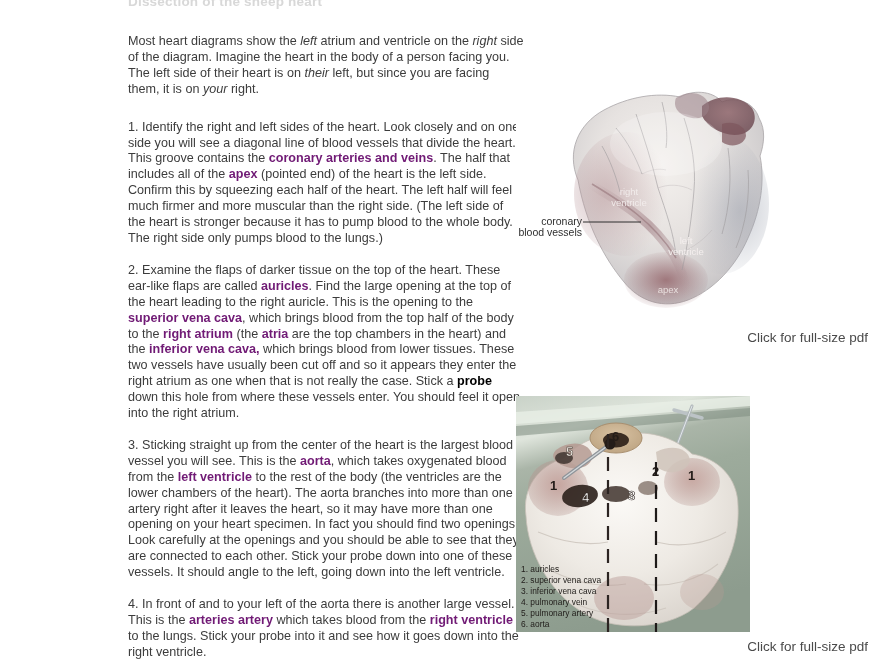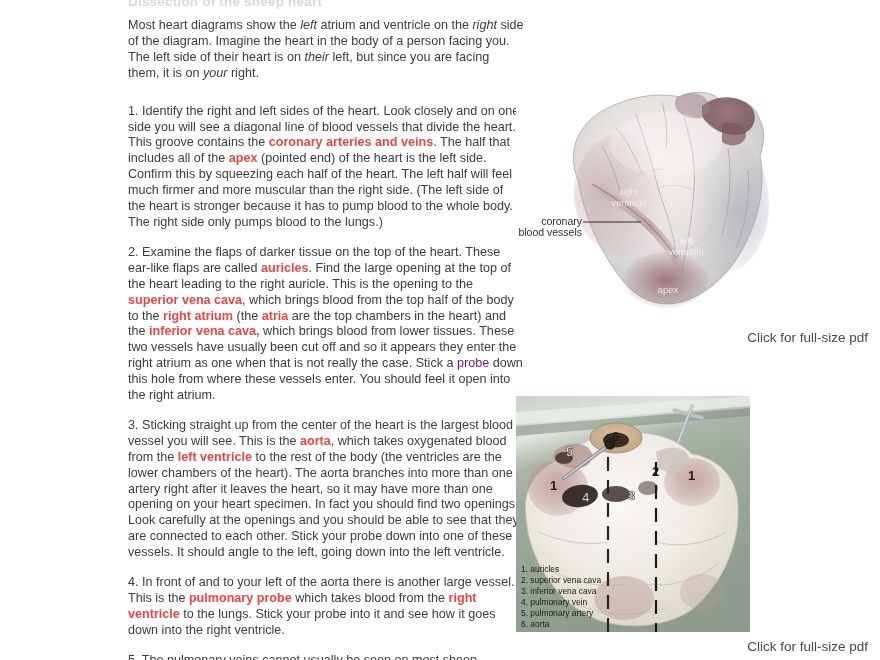--- a/index.html
+++ b/index.html
@@ -40,29 +40,29 @@
   #text-col {
     position: absolute;
     left: 128px;
     top: 18px;
     width: 396px;
   }
   .para {
     font-size: 12.6px;
     line-height: 15.9px;
     color: #3c3c3c;
-    margin: 0 0 14px 0;
+    margin: 16px 0 14px 0;
     text-align: left;
   }
   .para.intro { margin-bottom: 22px; }
-  .para b { font-weight: bold; color: #ef4444; }
+  .para b { font-weight: bold; color: #701a75; }
   .para i { font-style: italic; }
   .probe-link {
-    font-weight: normal;
-    color: #701a75;
+    font-weight: bold;
+    color: #000000;
     text-decoration: none;
     cursor: pointer;
   }
 
   
   #fig-top {
     position: absolute;
     left: 516px;
     top: 84px;
     width: 352px;
@@ -92,21 +92,21 @@
 
 <div id="page">
 
   <div class="cut-title">Dissection of the sheep heart</div>
 
   <div id="text-col">
     <p class="para intro"><span>Most heart diagrams show the </span><i>left</i><span> atrium and ventricle on the </span><i>right</i><span> side of the diagram. Imagine the heart in the body of a person facing you. The left side of their heart is on </span><i>their</i><span> left, but since you are facing them, it is on </span><i>your</i><span> right.</span></p>
     <p class="para"><span>1. Identify the right and left sides of the heart. Look closely and on one side you will see a diagonal line of blood vessels that divide the heart. This groove contains the </span><b>coronary arteries and veins</b><span>. The half that includes all of the </span><b>apex</b><span> (pointed end) of the heart is the left side. Confirm this by squeezing each half of the heart. The left half will feel much firmer and more muscular than the right side. (The left side of the heart is stronger because it has to pump blood to the whole body. The right side only pumps blood to the lungs.)</span></p>
     <p class="para"><span>2. Examine the flaps of darker tissue on the top of the heart. These ear-like flaps are called </span><b>auricles</b><span>. Find the large opening at the top of the heart leading to the right auricle. This is the opening to the </span><b>superior vena cava</b><span>, which brings blood from the top half of the body to the </span><b>right atrium</b><span> (the </span><b>atria</b><span> are the top chambers in the heart) and the </span><b>inferior vena cava,</b><span> which brings blood from lower tissues.  These two vessels have usually been cut off and so it appears they enter the right atrium as one when that is not really the case.  Stick a </span><a class="probe-link" href="#">probe</a><span> down this hole from where these vessels enter. You should feel it open into the right atrium.</span></p>
     <p class="para"><span>3. Sticking straight up from the center of the heart is the largest blood vessel you will see. This is the </span><b>aorta</b><span>, which takes oxygenated blood from the </span><b>left ventricle</b><span> to the rest of the body (the ventricles are the lower chambers of the heart). The aorta branches into more than one artery right after it leaves the heart, so it may have more than one opening on your heart specimen. In fact you should find two openings. Look carefully at the openings and you should be able to see that they are connected to each other.  Stick your probe down into one of  these vessels. It should angle to the left, going down into the left ventricle.</span></p>
-    <p class="para"><span>4. In front of and to your left of the aorta there is another large vessel. This is the </span><b>pulmonary probe</b><span> which takes blood from the </span><b>right ventricle</b><span> to the lungs.  Stick your probe into it and see how it goes down into the right ventricle.</span></p>
+    <p class="para"><span>4. In front of and to your left of the aorta there is another large vessel. This is the </span><b>arteries artery</b><span> which takes blood from the </span><b>right ventricle</b><span> to the lungs.  Stick your probe into it and see how it goes down into the right ventricle.</span></p>
     <p class="para"><span>5. The pulmonary veins cannot usually be seen on most sheep</span></p>
   </div>
 
   <div id="fig-top">
     <svg class="fig-svg" viewBox="0 0 352 238" preserveAspectRatio="none">
       <defs>
         <radialGradient id="hbody" cx="45%" cy="35%" r="75%">
           <stop offset="0%" stop-color="#f4f1ee"></stop>
           <stop offset="45%" stop-color="#e6e2e0"></stop>
           <stop offset="78%" stop-color="#cfcccd"></stop>

